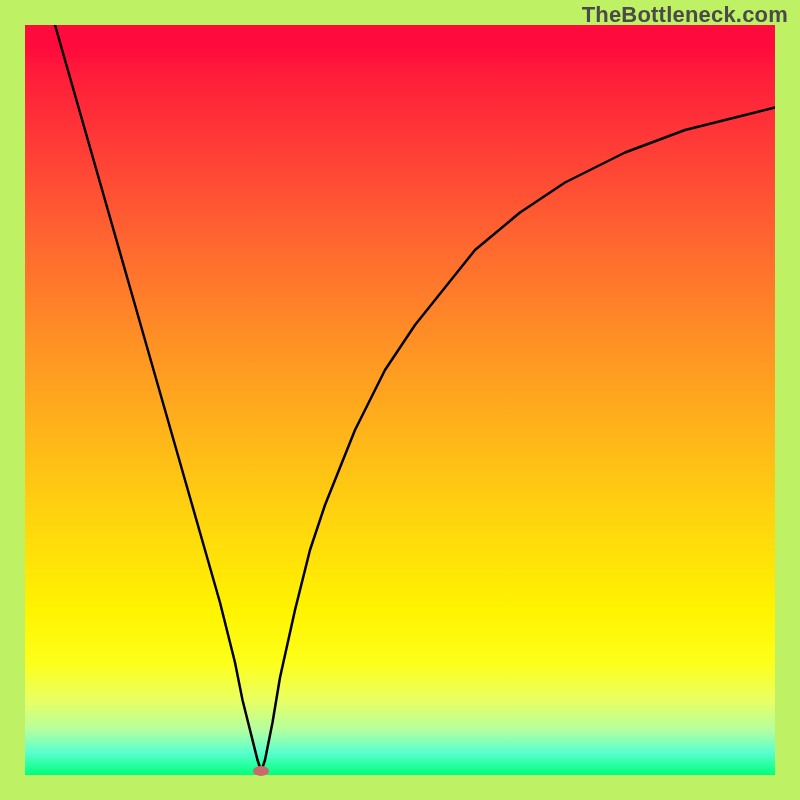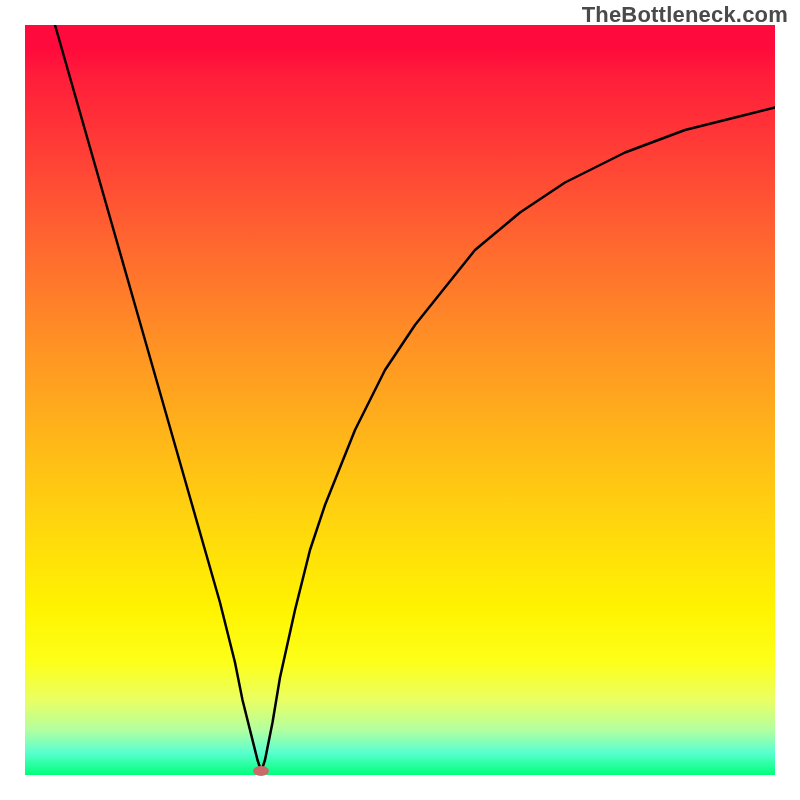--- a/index.html
+++ b/index.html
@@ -1,21 +1,21 @@
 <!DOCTYPE html>
 <html><head>
 <meta charset="utf-8">
 <style>
   * { margin: 0; padding: 0; box-sizing: border-box; }
   html, body { width: 800px; height: 800px; overflow: hidden; background: #000; }
   .frame {
     position: relative;
     width: 800px;
     height: 800px;
-    background: #ffffff;
+    background: #bef264;
   }
   .watermark {
     position: absolute;
     top: 2px;
     right: 12px;
     font-family: Arial, Helvetica, sans-serif;
     font-size: 22px;
     font-weight: 600;
     color: #4a4a4a;
     letter-spacing: 0.2px;

